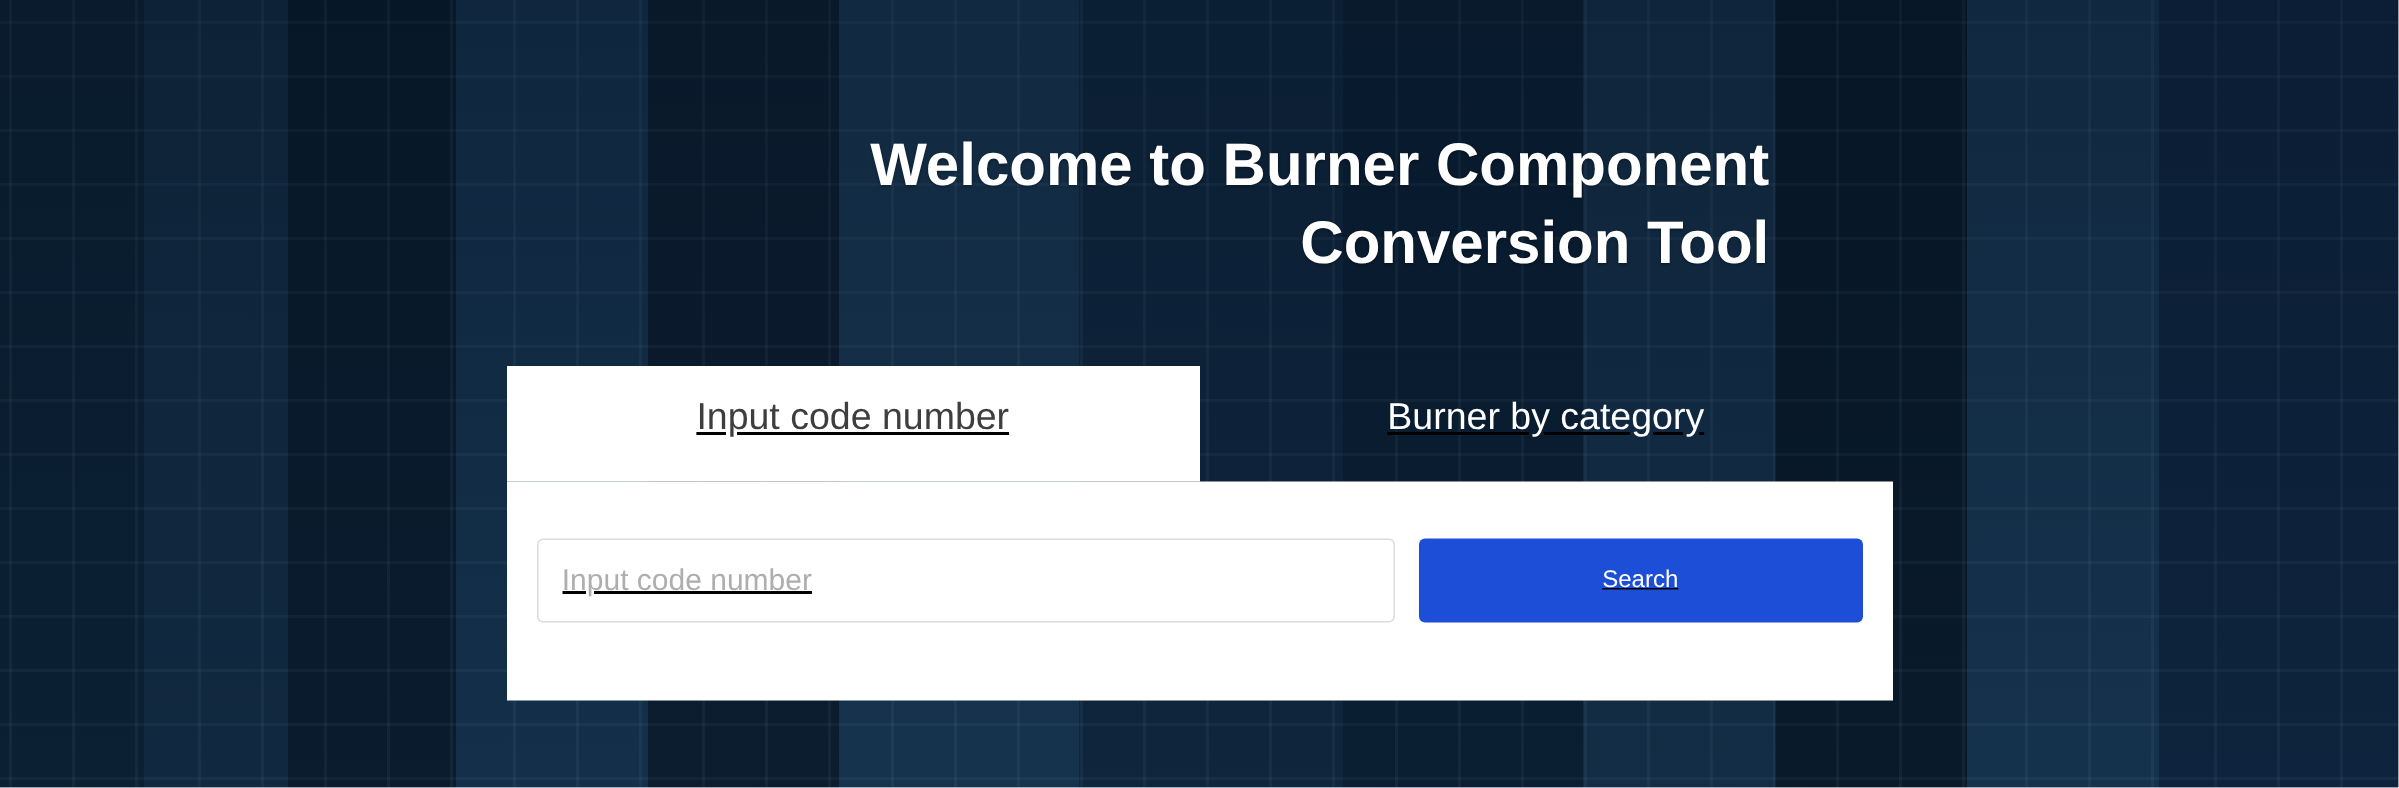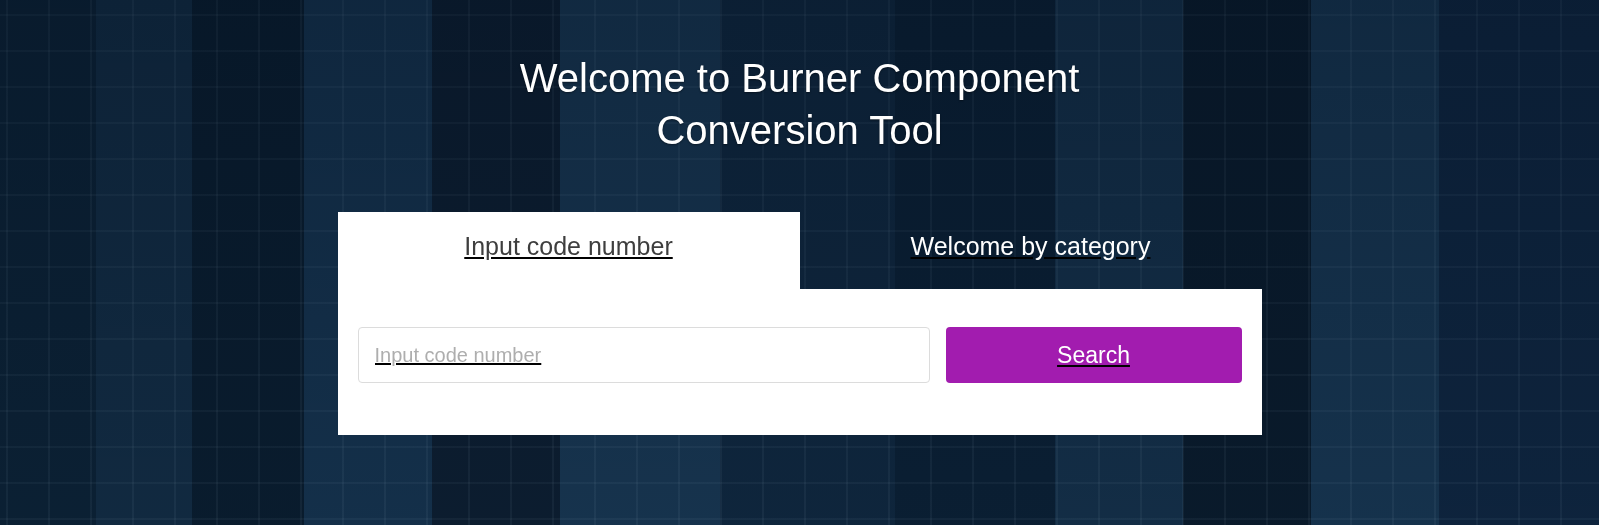--- a/index.html
+++ b/index.html
@@ -43,24 +43,24 @@
       position:absolute; inset:0;
       background: linear-gradient(180deg, rgba(0,10,25,0.35), rgba(0,10,25,0.15));
       pointer-events:none;
     }
 
     .content { position: relative; z-index: 1; width: 100%; }
 
     .page-title {
       color: #ffffff;
       font-size: 40px;
-      font-weight: 400;
-      text-align: center;
+      font-weight: 700;
+      text-align: right;
       line-height: 1.3;
-      padding-top: 52px;
+      padding-top: 84px;
       width: 760px;
       margin: 0 auto 56px;
       text-shadow: 0 1px 2px rgba(0,0,0,.4);
     }
 
     .tool {
       width: 924px;
       margin: 0 auto;
       text-decoration: underline;
     }
@@ -100,39 +100,39 @@
       color: #333;
       outline: none;
     }
     .code-input::placeholder { color: #aeaeae; }
 
     .search-btn {
       width: 296px;
       height: 56px;
       border: none;
       border-radius: 4px;
-      background: #a21caf;
+      background: #1d4ed8;
       color: #ffffff;
-      font-size: 23px;
+      font-size: 16px;
       font-weight: 400;
       cursor: pointer;
     }
   </style>
 </head>
 <body>
 
 <div class="hero">
   <div class="content">
 
     <h1 class="page-title">Welcome to Burner Component Conversion Tool</h1>
 
     <div class="tool">
       <div class="tabs">
         <div class="tab active">Input code number</div>
-        <div class="tab">Welcome by category</div>
+        <div class="tab">Burner by category</div>
       </div>
 
       <div class="panel">
         <input type="text" class="code-input" placeholder="Input code number" value="" style="">
         <button class="search-btn">Search</button>
       </div>
     </div>
 
   </div>
 </div>

